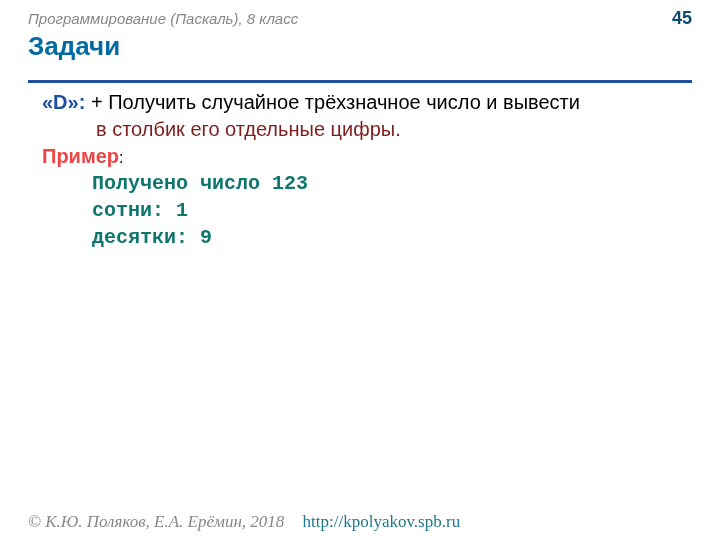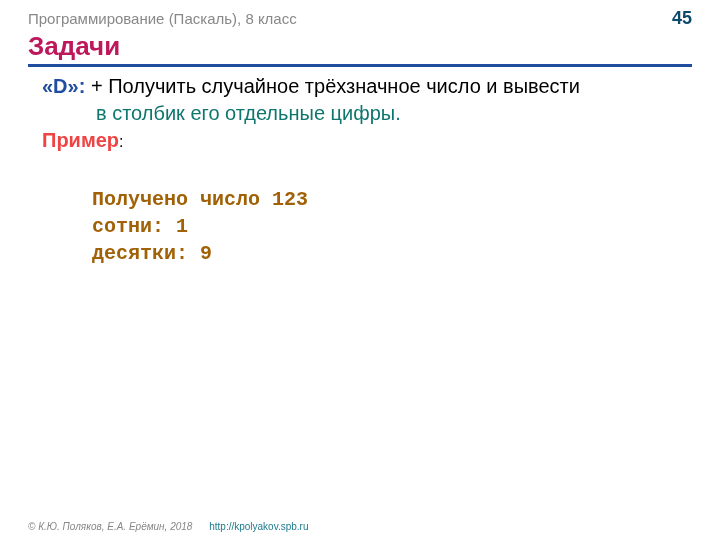--- a/index.html
+++ b/index.html
@@ -11,84 +11,85 @@
       position: relative;
       overflow: hidden;
     }
     .header {
       display: flex;
       justify-content: space-between;
       align-items: baseline;
       padding: 8px 28px 2px 28px;
     }
     .header-left {
+      font-style: italic;
       color: #888888;
       font-size: 15px;
     }
     .page-number {
       color: #0c4a6e;
       font-size: 18px;
       font-weight: bold;
     }
     .title-block {
       padding: 0 28px;
     }
     .title {
       font-size: 26px;
       font-weight: bold;
-      color: #be185d;
-      padding-bottom: 2px;
+      color: #0369a1;
+      padding-bottom: 18px;
     }
     .title-underline {
       height: 3px;
       background: #1f4ea1;
       width: 100%;
     }
     .content {
       padding: 6px 38px 0 42px;
     }
     .task-line1 {
       font-size: 20px;
       color: #000000;
       line-height: 1.35;
     }
     .task-label {
       color: #1f4ea1;
       font-weight: bold;
     }
     .task-line2 {
       font-size: 20px;
-      color: #0f766e;
+      color: #7f1d1d;
       line-height: 1.35;
       padding-left: 54px;
     }
     .example-label {
       font-size: 20px;
       color: #ef4444;
       font-weight: bold;
       line-height: 1.35;
     }
     .example-colon {
       color: #000000;
       font-weight: normal;
     }
     .code-block {
       padding-left: 50px;
       font-family: "Courier New", Courier, monospace;
       font-size: 20px;
       font-weight: bold;
-      color: #a16207;
+      color: #0f766e;
       line-height: 1.35;
-      margin-top: 32px;
     }
     .footer {
       position: absolute;
       bottom: 8px;
       left: 28px;
-      font-size: 10px;
+      font-size: 17px;
+      font-family: Liberation Serif, serif;
     }
     .footer-copyright {
       font-style: italic;
       color: #888888;
     }
     .footer-link {
       color: #1f7a8c;
       margin-left: 14px;
     }
   </style>

